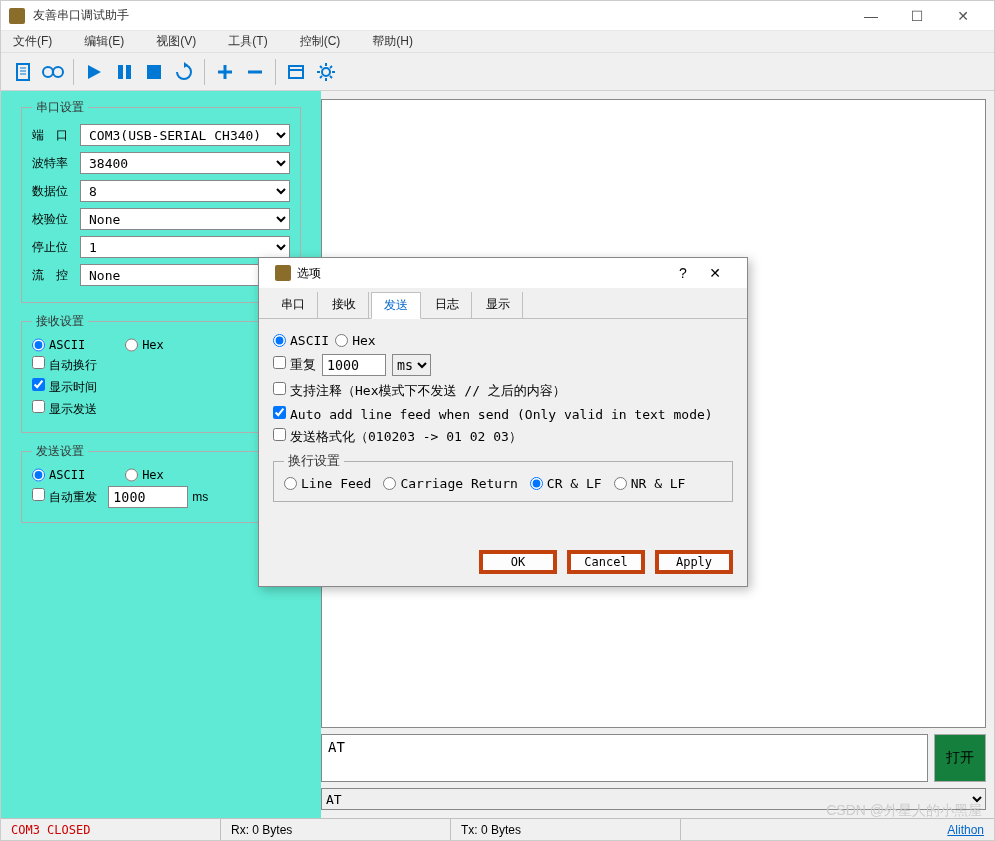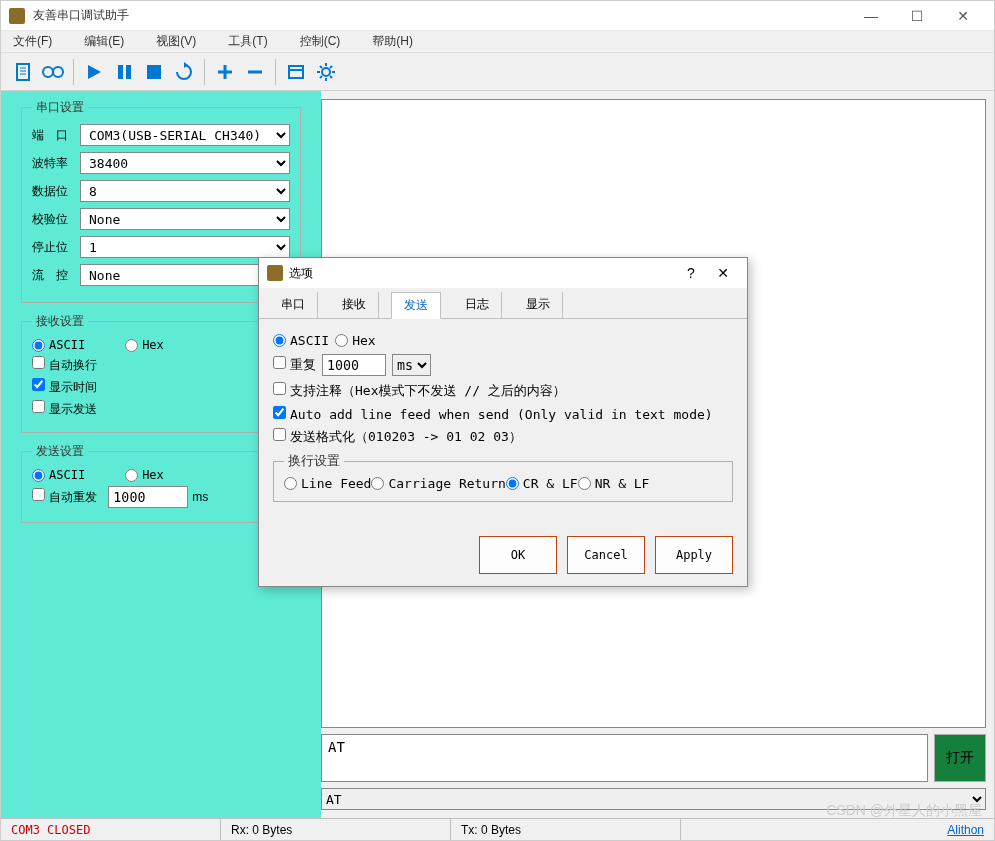--- a/index.html
+++ b/index.html
@@ -19,50 +19,50 @@
 .left-panel { width: 320px; padding: 8px 20px; background: #5eead4; overflow-y: auto; }
 .right-panel { flex: 1; padding: 8px 8px 8px 0; display: flex; flex-direction: column; gap: 6px; }
 fieldset { border: 1px solid #b0b0b0; padding: 8px 10px 10px 10px; margin-bottom: 10px; }
 legend { padding: 0 4px; color: #333; }
 .form-row { display: flex; align-items: center; margin-bottom: 6px; gap: 8px; }
 .form-row label { width: 40px; white-space: nowrap; }
 .combo { flex: 1; height: 22px; border: 1px solid #888; background: #fff; font-family: Consolas, monospace; font-size: 13px; padding: 0 4px; }
 .check-row { margin: 4px 0; display: flex; align-items: center; gap: 4px; }
 input[type=checkbox], input[type=radio] { margin-right: 4px; }
 .radio-group { display: flex; gap: 40px; }
-.radio-item { display: flex; align-items: center; font-family: Consolas, monospace; }
+.radio-item { display: flex; font-family: Consolas, monospace; }
 .spinner { width: 80px; height: 22px; border: 1px solid #888; font-family: Consolas, monospace; padding: 0 4px; }
 .output-area { flex: 1; border: 1px solid #888; background: #fff; }
 .input-area { height: 48px; border: 1px solid #888; background: #fff; padding: 4px 6px; font-family: Consolas, monospace; font-size: 14px; display: flex; align-items: flex-start; }
 .bottom-row { display: flex; gap: 6px; align-items: stretch; }
 .bottom-row .input-area { flex: 1; height: 48px; }
 .open-btn { width: 52px; border: 1px solid #aaa; background: #15803d; cursor: pointer; font-size: 14px; }
 .combo-row { display: flex; }
 .combo-row select { flex: 1; height: 22px; border: 1px solid #888; font-family: Consolas, monospace; font-size: 13px; }
 .statusbar { height: 22px; background: #f0f0f0; border-top: 1px solid #c0c0c0; display: flex; align-items: center; font-size: 12px; }
 .statusbar .cell { padding: 0 10px; border-right: 1px solid #c0c0c0; height: 100%; display: flex; align-items: center; }
 .statusbar .cell:first-child { color: #c00; font-family: Consolas, monospace; }
 .statusbar .link { margin-left: auto; color: #0066cc; text-decoration: underline; padding-right: 10px; }
 .watermark { position: absolute; right: 12px; bottom: 20px; color: #ccc; font-size: 14px; pointer-events: none; }
 
 .dialog { position: absolute; left: 257px; top: 256px; width: 490px; height: 330px; background: #f0f0f0; border: 1px solid #888; box-shadow: 3px 3px 10px rgba(0,0,0,.25); }
-.dialog .dlg-title { height: 30px; background: #fff; display: flex; align-items: center; padding: 0 8px; }
+.dialog .dlg-title { height: 30px; background: #fff; display: flex; align-items: center; padding: 0 16px; }
 .dialog .dlg-title .icon { width: 16px; height: 16px; background: #8a6d2a; margin-right: 6px; border-radius: 2px; }
 .dialog .dlg-title .t { flex: 1; }
 .dialog .dlg-title .help, .dialog .dlg-title .close { width: 32px; text-align: center; font-size: 14px; cursor: pointer; }
-.dialog .tabs { display: flex; border-bottom: 1px solid #c0c0c0; padding: 4px 10px 0 10px; gap: 12px; background: #f0f0f0; }
+.dialog .tabs { display: flex; border-bottom: 1px solid #c0c0c0; padding: 4px 10px 0 10px; gap: 2px; background: #f0f0f0; }
 .dialog .tab { padding: 4px 12px; border-right: 1px solid #c0c0c0; font-family: SimSun, monospace; cursor: pointer; }
 .dialog .tab.active { color: #0066cc; background: #fff; border: 1px solid #c0c0c0; border-bottom: 1px solid #fff; margin-bottom: -1px; }
 .dialog .body { padding: 8px 14px; font-family: Consolas, SimSun, monospace; font-size: 13px; }
 .dialog .body .row { margin: 6px 0; display: flex; align-items: center; gap: 6px; flex-wrap: wrap; }
 .dialog fieldset { border: 1px solid #b0b0b0; padding: 6px 10px 10px 10px; margin-top: 6px; }
 .dialog fieldset legend { font-family: SimSun; }
-.dialog .line-feed-opts { display: flex; flex-wrap: wrap; }
+.dialog .line-feed-opts { display: flex; gap: 12px; flex-wrap: wrap; }
 .dlg-btns { position: absolute; bottom: 12px; right: 14px; display: flex; gap: 10px; }
-.dlg-btns button { width: 78px; height: 38px; border: 1px solid #c2410c; background: #fdfdfd; font-family: Consolas, monospace; font-size: 12px; cursor: pointer; }
+.dlg-btns button { width: 78px; height: 24px; border: 4px solid #c2410c; background: #fdfdfd; font-family: Consolas, monospace; font-size: 12px; cursor: pointer; }
 .unit-select { height: 22px; border: 1px solid #888; font-family: Consolas, monospace; }
 svg { display: block; }
 </style>
 </head>
 <body>
 
 <div class="window">
 
   <div class="titlebar">
     <div class="icon"></div>

